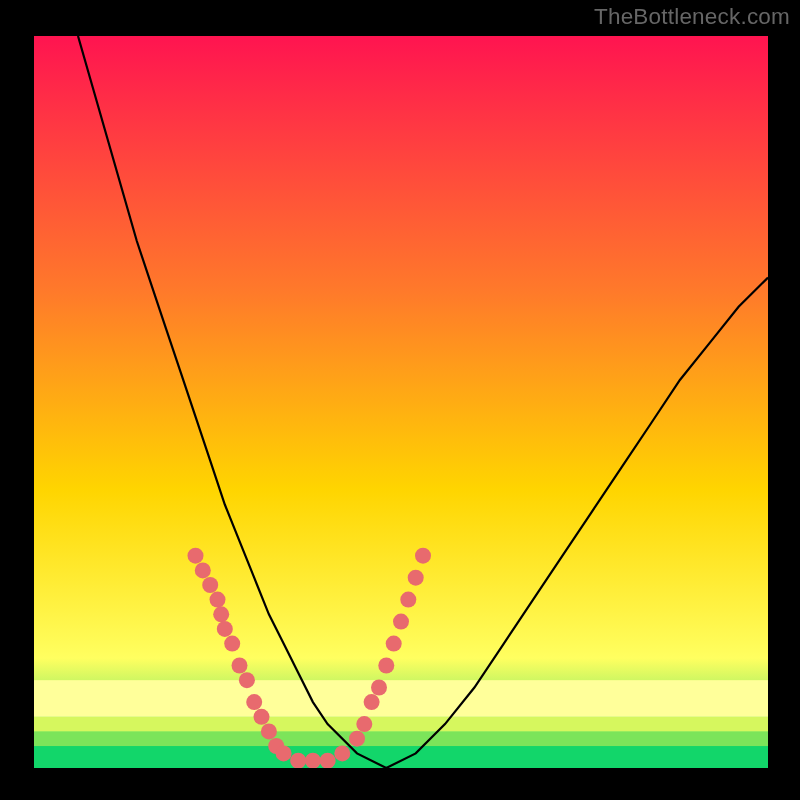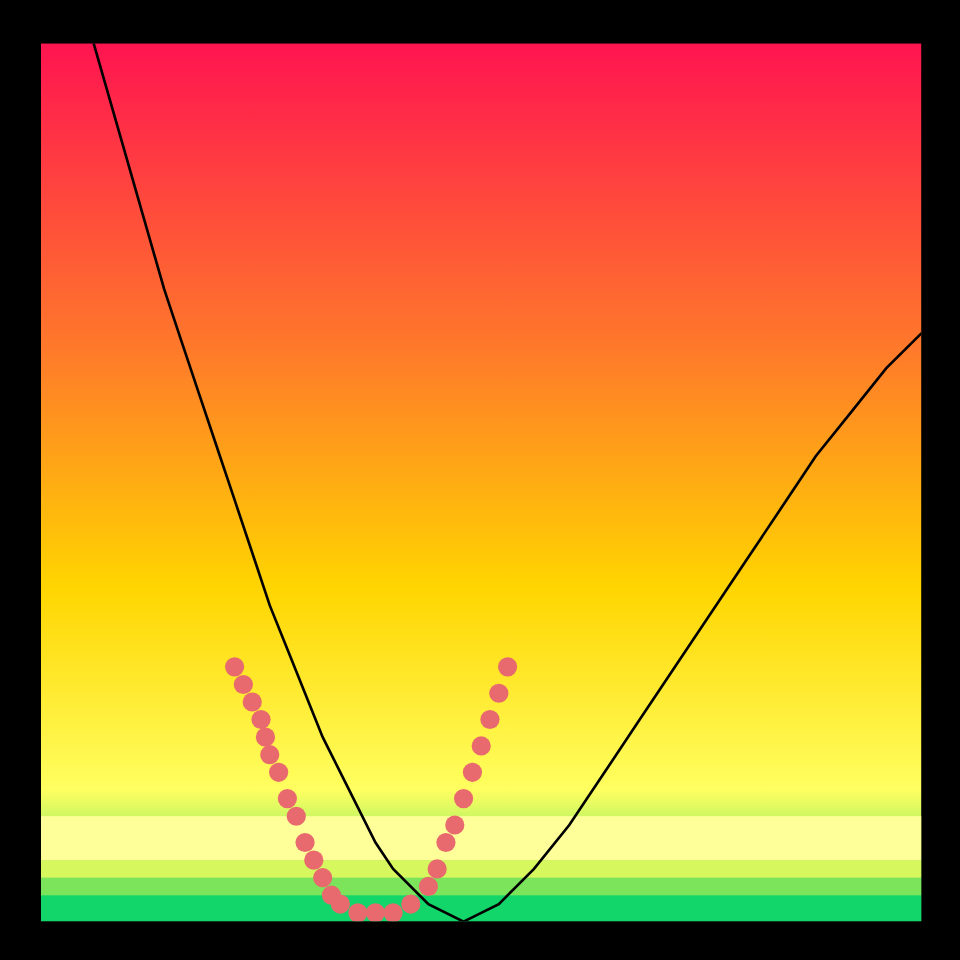--- a/index.html
+++ b/index.html
@@ -36,20 +36,21 @@
     font-weight: 500;
     letter-spacing: 0.2px;
   }
   svg { display: block; }
 </style>
 </head>
 <body>
 
 <div class="frame">
 
+  <div class="watermark">TheBottleneck.com</div>
 
   <div class="plot">
     <svg id="svg-plot" width="734" height="732" viewBox="0 0 734 732">
       <defs>
         <linearGradient id="bg-grad" x1="0" y1="0" x2="0" y2="1">
           <stop id="g0" offset="0%" stop-color="#ff1450"></stop>
           <stop id="g1" offset="35%" stop-color="#ff7a2a"></stop>
           <stop id="g2" offset="62%" stop-color="#ffd500"></stop>
           <stop id="g3" offset="85%" stop-color="#ffff60"></stop>
           <stop id="g4" offset="100%" stop-color="#12d66a"></stop>

